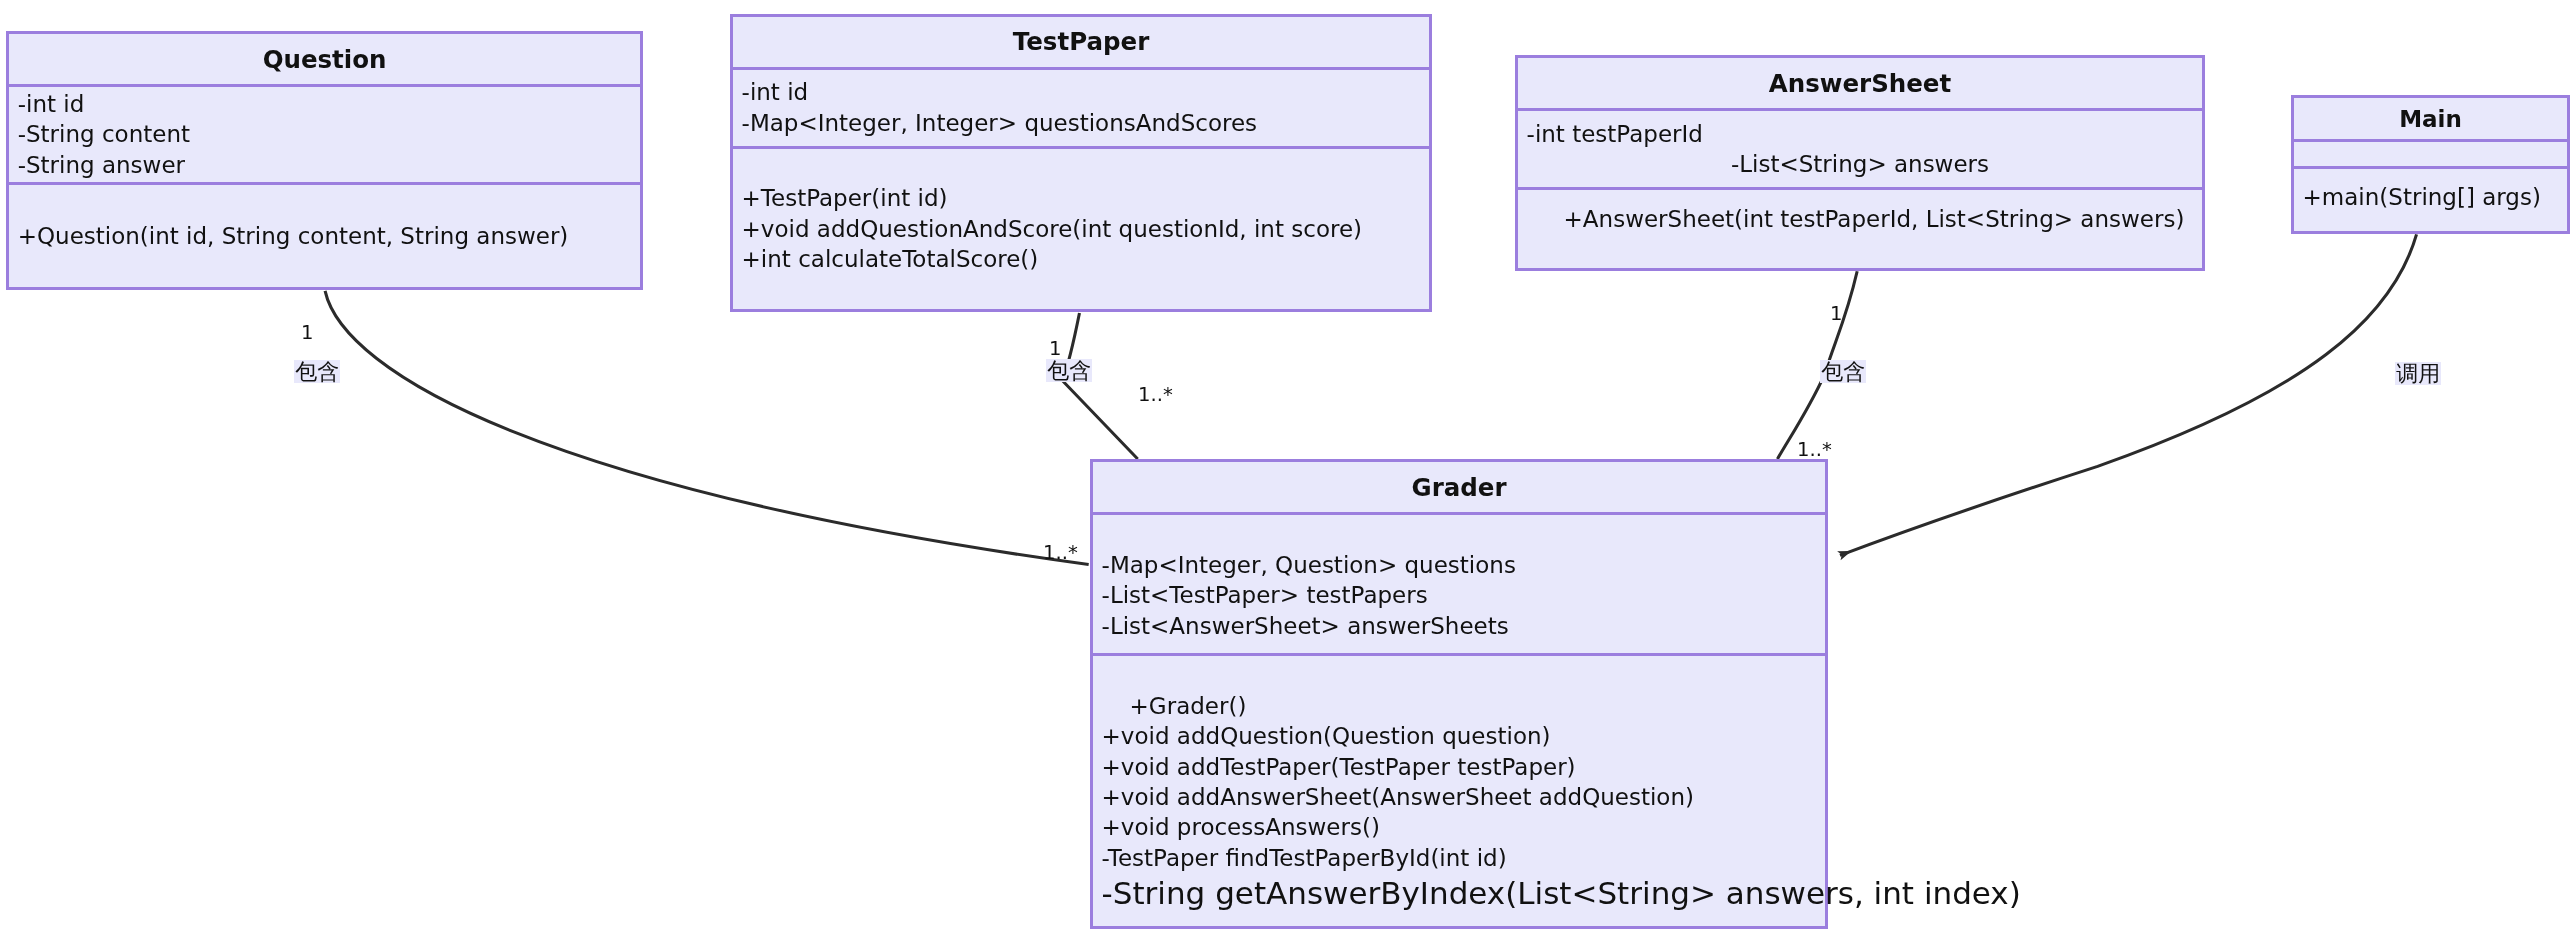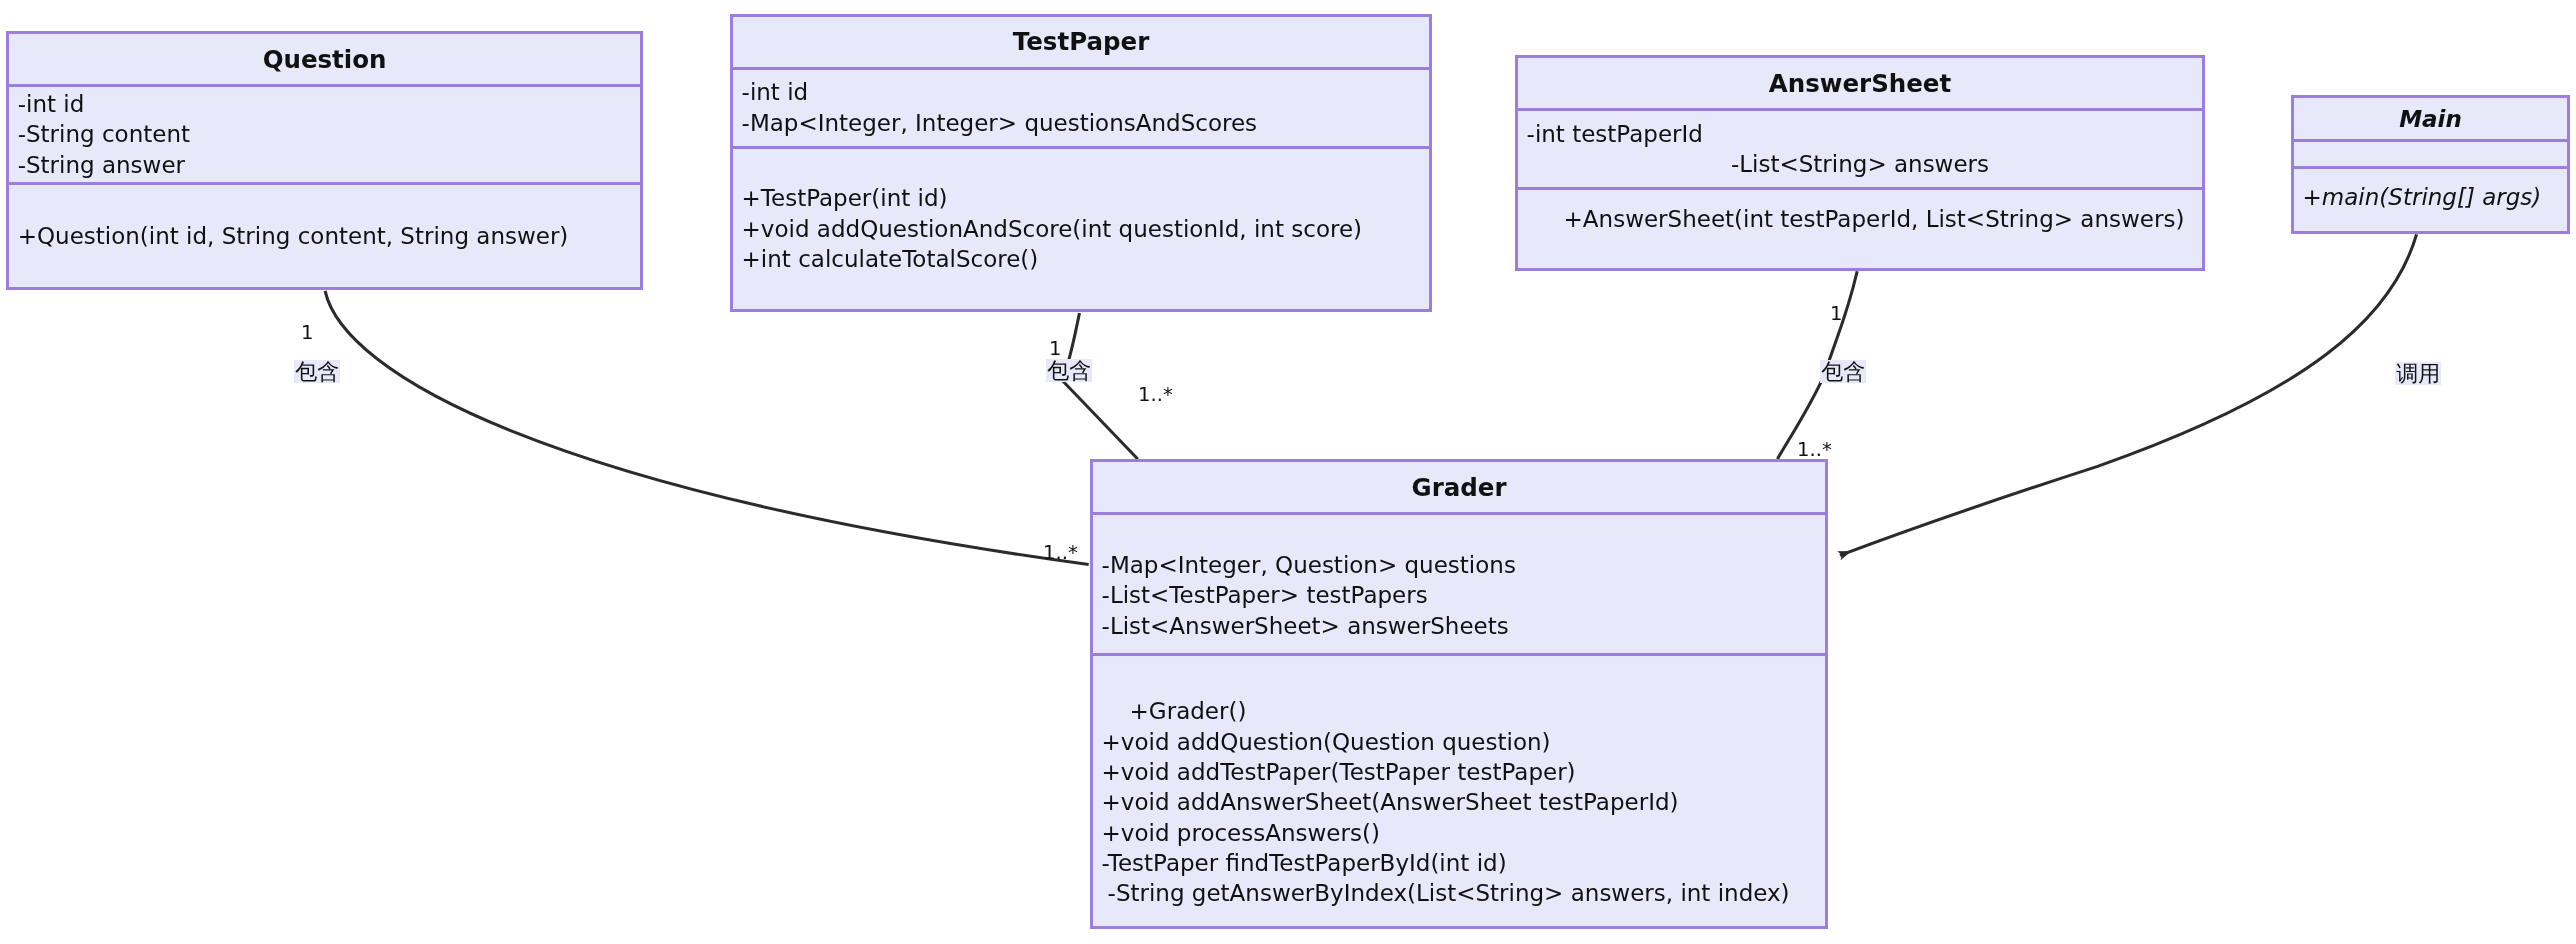--- a/index.html
+++ b/index.html
@@ -84,21 +84,21 @@
     </div>
     <div class="uml-compartment divider" style="height:79px;">
       <div class="uml-member" style="font-size:23px;">-int testPaperId</div>
       <div class="uml-member" style="font-size:23px;text-align:center;">-List&lt;String&gt; answers</div>
     </div>
     <div class="uml-compartment" style="height:59px;">
       <div class="uml-member" style="font-size:23px;margin-left:37px;">+AnswerSheet(int testPaperId, List&lt;String&gt; answers)</div>
     </div>
   </div>
 
-  <div class="uml-class" style="left:2291px;top:95px;width:279px;height:139px;font-style:italic;">
+  <div class="uml-class" style="left:2291px;top:95px;width:279px;height:139px;">
     <div class="uml-header" style="height:44px;font-size:23px;">
       <span>Main</span>
     </div>
     <div class="uml-compartment divider" style="height:27px;padding:0;"></div>
     <div class="uml-compartment" style="height:57px;">
       <div class="uml-member" style="font-size:23px;">+main(String[] args)</div>
     </div>
   </div>
 
   <div class="uml-class" style="left:1090px;top:459px;width:738px;height:470px;">
@@ -107,24 +107,24 @@
     </div>
     <div class="uml-compartment divider" style="height:118px;margin-top:23px;">
       <div class="uml-member" style="font-size:23px;">-Map&lt;Integer, Question&gt; questions</div>
       <div class="uml-member" style="font-size:23px;">-List&lt;TestPaper&gt; testPapers</div>
       <div class="uml-member" style="font-size:23px;">-List&lt;AnswerSheet&gt; answerSheets</div>
     </div>
     <div class="uml-compartment" style="height:293px;">
       <div class="uml-member" style="font-size:23px;margin-left:28px;">+Grader()</div>
       <div class="uml-member" style="font-size:23px;">+void addQuestion(Question question)</div>
       <div class="uml-member" style="font-size:23px;">+void addTestPaper(TestPaper testPaper)</div>
-      <div class="uml-member" style="font-size:23px;">+void addAnswerSheet(AnswerSheet testPaperId)</div>
+      <div class="uml-member" style="font-size:23px;">+void addAnswerSheet(AnswerSheet addQuestion)</div>
       <div class="uml-member" style="font-size:23px;">+void processAnswers()</div>
       <div class="uml-member" style="font-size:23px;">-TestPaper findTestPaperById(int id)</div>
-      <div class="uml-member" style="font-size:23px;margin-left:6px;">-String getAnswerByIndex(List&lt;String&gt; answers, int index)</div>
+      <div class="uml-member" style="font-size:31px;">-String getAnswerByIndex(List&lt;String&gt; answers, int index)</div>
     </div>
   </div>
 
   <div class="mult-label" style="left:301px;top:323px;font-size:19.6px;">1</div>
   <div class="edge-label" style="left:294px;top:360px;font-size:22px;">包含</div>
   <div class="mult-label" style="left:1043px;top:543px;font-size:19.6px;">1..*</div>
 
   <div class="mult-label" style="left:1049px;top:339px;font-size:19.6px;">1</div>
   <div class="edge-label" style="left:1046px;top:359px;font-size:22px;">包含</div>
   <div class="mult-label" style="left:1138px;top:385px;font-size:19.6px;">1..*</div>

